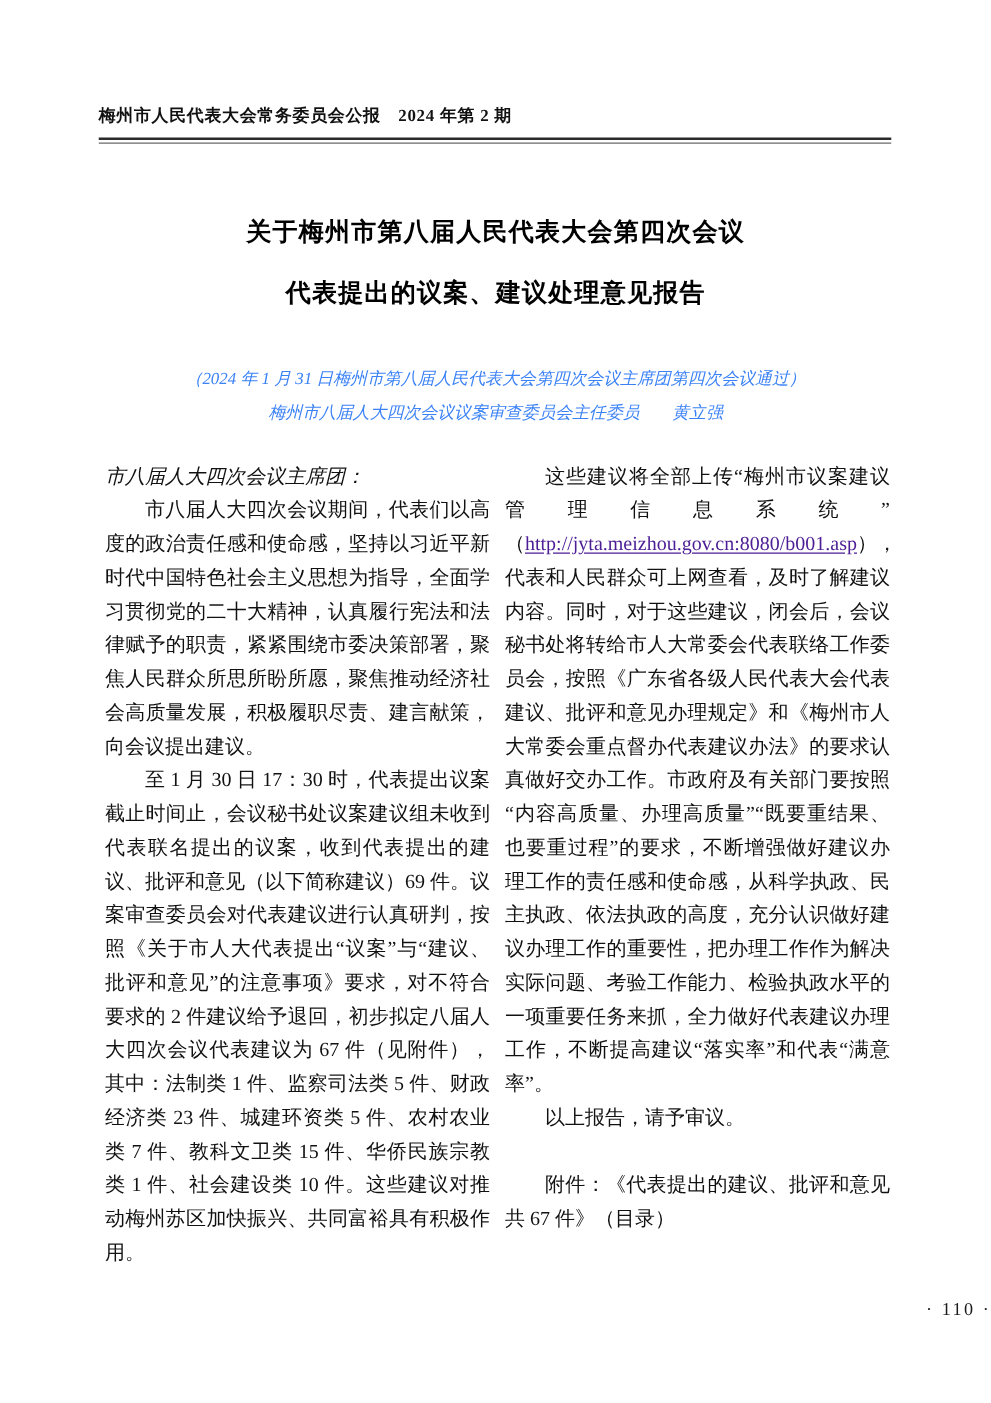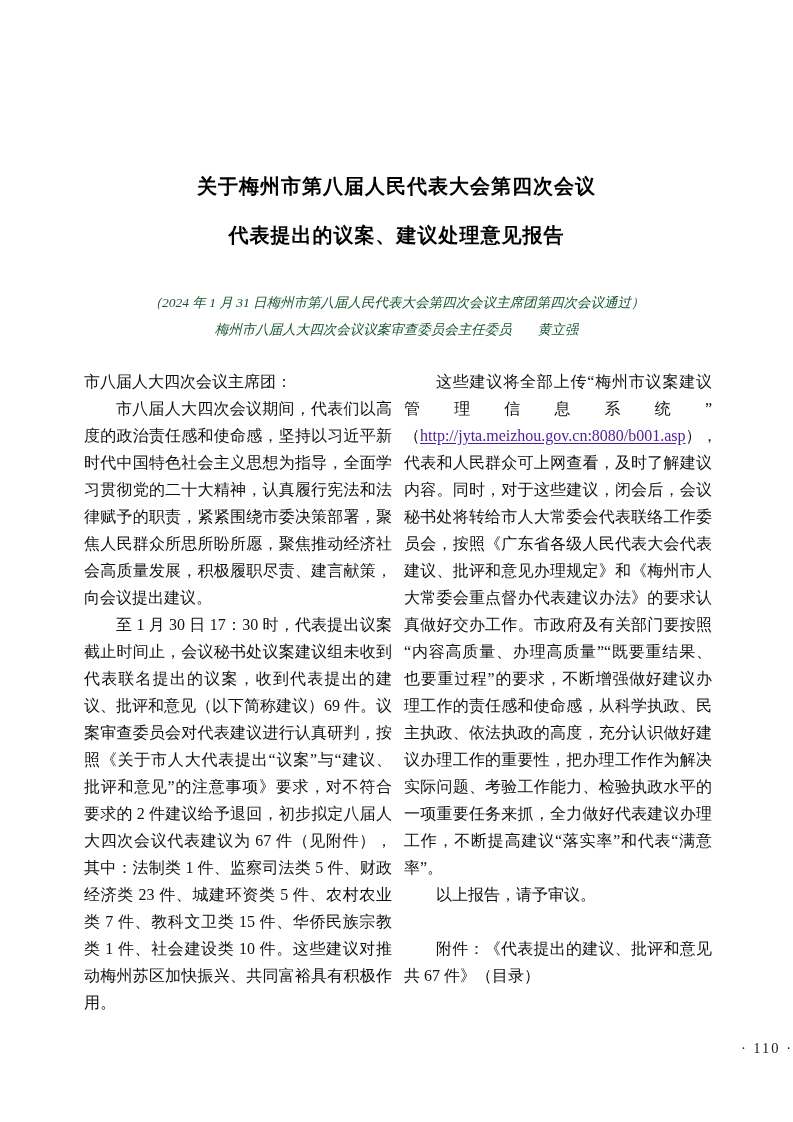--- a/index.html
+++ b/index.html
@@ -58,21 +58,21 @@
   
   .subtitle {
     position: absolute;
     left: 0;
     top: 289px;
     width: 793px;
     text-align: center;
     font-size: 13.5px;
     font-style: italic;
     line-height: 27px;
-    color: #14532d;
+    color: #3b82f6;
   }
   .subtitle .name {
     margin-left: 26px;
     font-style: italic;
   }
 
   
   .body-columns {
     position: absolute;
     left: 84px;
@@ -88,20 +88,21 @@
     width: 308px;
     text-align: justify;
     text-justify: inter-ideograph;
   }
   .col p {
     margin: 0;
     text-indent: 2em;
   }
   .col p.salutation {
     text-indent: 0;
+    font-style: italic;
   }
   .col p.attachment {
     margin-top: 27px;
   }
   .url {
     color: #4c1d95;
     text-decoration: underline;
     text-underline-offset: 2px;
   }
 
@@ -115,20 +116,27 @@
     font-size: 14.5px;
     color: #1a1a1a;
     letter-spacing: 2px;
   }
 </style>
 </head>
 <body>
 
 <div class="page">
 
+  <header class="masthead">
+    <div class="masthead-text">
+      <span>梅州市人民代表大会常务委员会公报</span>
+      <span class="issue">2024 年第 2 期</span>
+    </div>
+    <div class="masthead-rule"></div>
+  </header>
 
   <h1 class="doc-title" style="margin:0;">
     <div>关于梅州市第八届人民代表大会第四次会议</div>
     <div>代表提出的议案、建议处理意见报告</div>
   </h1>
 
   <div class="subtitle">
     <div>（2024 年 1 月 31 日梅州市第八届人民代表大会第四次会议主席团第四次会议通过）</div>
     <div>
       <span>梅州市八届人大四次会议议案审查委员会主任委员</span><span class="name">黄立强</span>

